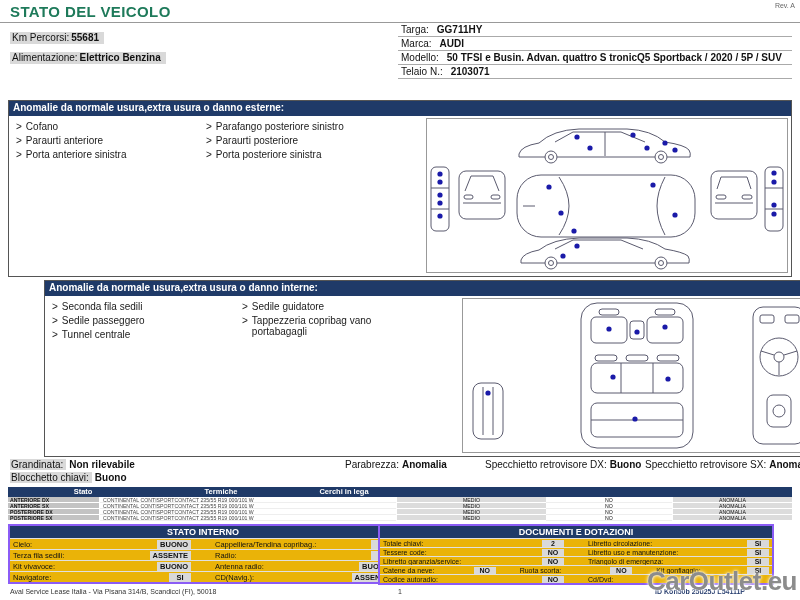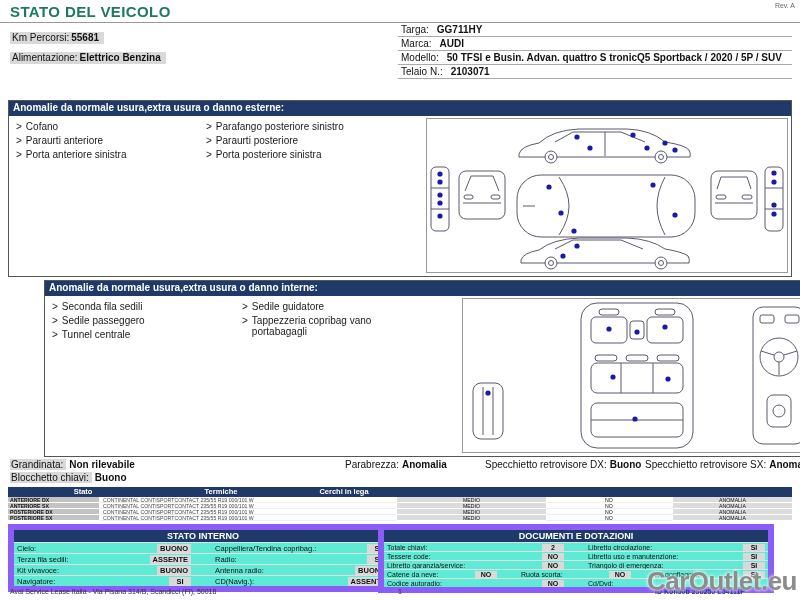--- a/index.html
+++ b/index.html
@@ -43,21 +43,21 @@
   .t-head { display:flex; background:#1f3a68; color:#fff; font-weight:bold; font-size:7.5px; height:10px; line-height:10px; text-align:center; }
   .th-pneu{width:388px} .th-stato{width:150px} .th-term{width:126px} .th-cerchi{width:120px}
   .t-row { display:flex; height:6px; line-height:6px; font-size:5.2px; }
   .t-row > div { overflow:hidden; white-space:nowrap; }
   .c-pos{width:92px; background:#c3c3c3; font-weight:bold; padding-left:2px; border-right:1px solid #fff; border-bottom:1px solid #fff;}
   .c-spec{width:296px; padding-left:3px; color:#444; border-bottom:1px solid #eee;}
   .c-stato{width:150px; background:#dcdcdc; text-align:center; border-left:1px solid #fff; border-bottom:1px solid #fff;}
   .c-term{width:126px; text-align:center; border-bottom:1px solid #eee;}
   .c-cerchi{width:120px; background:#dcdcdc; text-align:center; border-left:1px solid #fff; border-bottom:1px solid #fff;}
 
-  .btable { top:524px; border:6px solid #8b5cf6; background:#5eead4; }
+  .btable { top:524px; border:2px solid #8b5cf6; background:#eab308; }
   .bleft { left:8px; width:390px; }
   .bright { left:378px; width:396px; }
   .b-header { background:#1f3a68; color:#fff; text-align:center; font-weight:bold; font-size:9px; height:12px; line-height:12px; }
   .b-row { display:flex; align-items:center; border-top:1px solid #e0e0e0; padding:0 3px; }
   .bleft .b-row { height:11px; font-size:7.5px; }
   .bright .b-row { height:9px; font-size:7px; }
   .pair { flex:1; display:flex; justify-content:space-between; align-items:center; padding-right:24px; min-width:0; }
   .pair:last-child { padding-right:0; }
   .pair .lbl { white-space:nowrap; overflow:hidden; }
   .pair .val { background:#d9d9d9; font-weight:bold; padding:0 3px; min-width:22px; text-align:center; margin-left:3px; }

